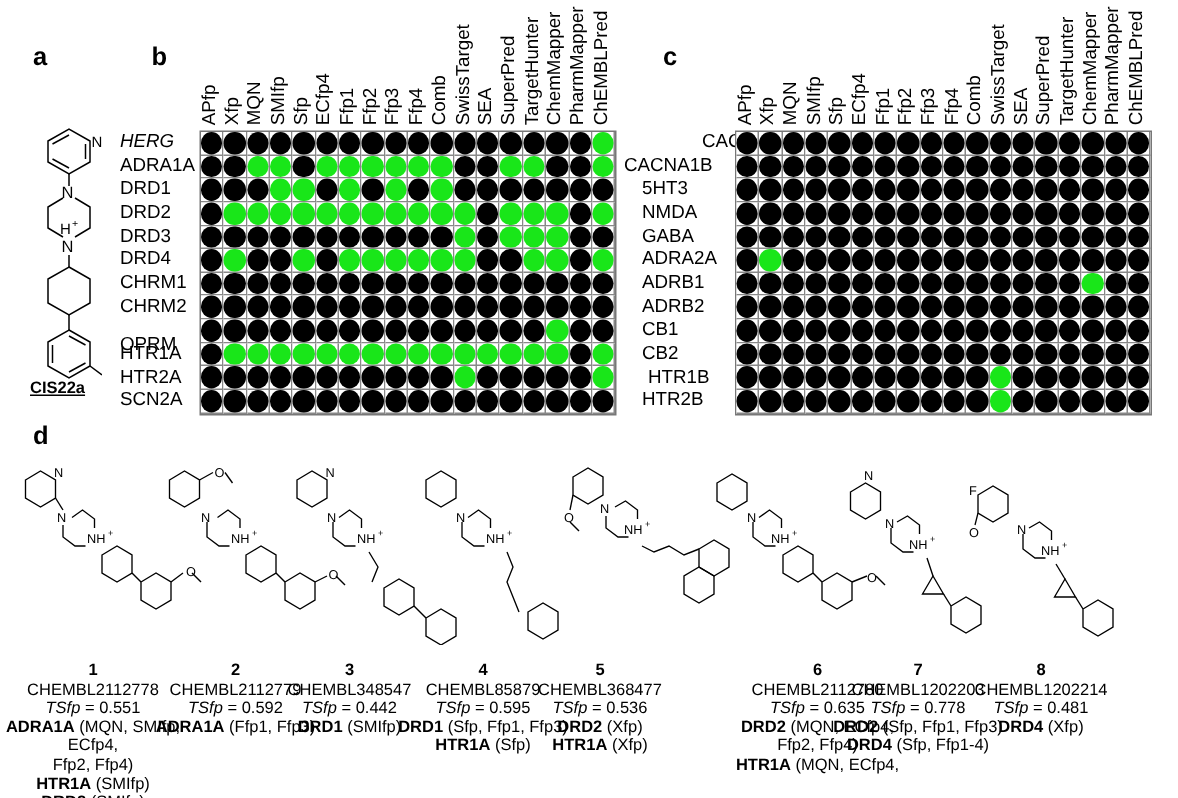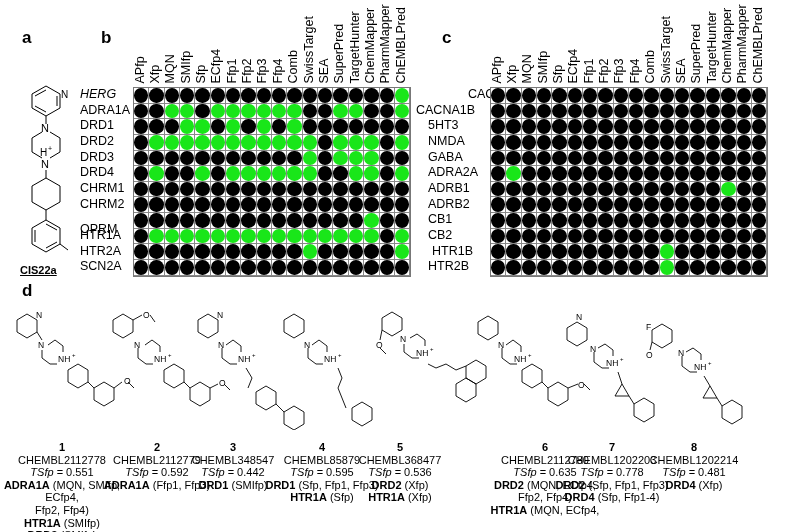--- a/index.html
+++ b/index.html
@@ -48,21 +48,21 @@
     <line x1="28" y1="164" x2="39" y2="158"></line>
     <line x1="28" y1="140" x2="39" y2="146"></line>
     <line x1="42" y1="160" x2="50" y2="166"></line>
   </g>
   <text x="43" y="14" font-size="10">N</text>
   <text x="23" y="48" font-size="11">N</text>
   <text x="22" y="72" font-size="10">H</text>
   <text x="30" y="67" font-size="7">+</text>
   <text x="23" y="84" font-size="11">N</text>
 </svg>
-<div class="molname" style="left:20px;top:264px;text-decoration:underline;">CIS22a</div>
+<div class="molname" style="left:20px;top:253px;text-decoration:underline;">CIS22a</div>
 
 <div id="b-cols">
     <div class="colhead" style="left: 145.675px; top: 71px;">APfp</div>
     <div class="colhead" style="left: 161.025px; top: 71px;">Xfp</div>
     <div class="colhead" style="left: 176.375px; top: 71px;">MQN</div>
     <div class="colhead" style="left: 191.725px; top: 71px;">SMIfp</div>
     <div class="colhead" style="left: 207.075px; top: 71px;">Sfp</div>
     <div class="colhead" style="left: 222.425px; top: 71px;">ECfp4</div>
     <div class="colhead" style="left: 237.775px; top: 71px;">Ffp1</div>
     <div class="colhead" style="left: 253.125px; top: 71px;">Ffp2</div>

